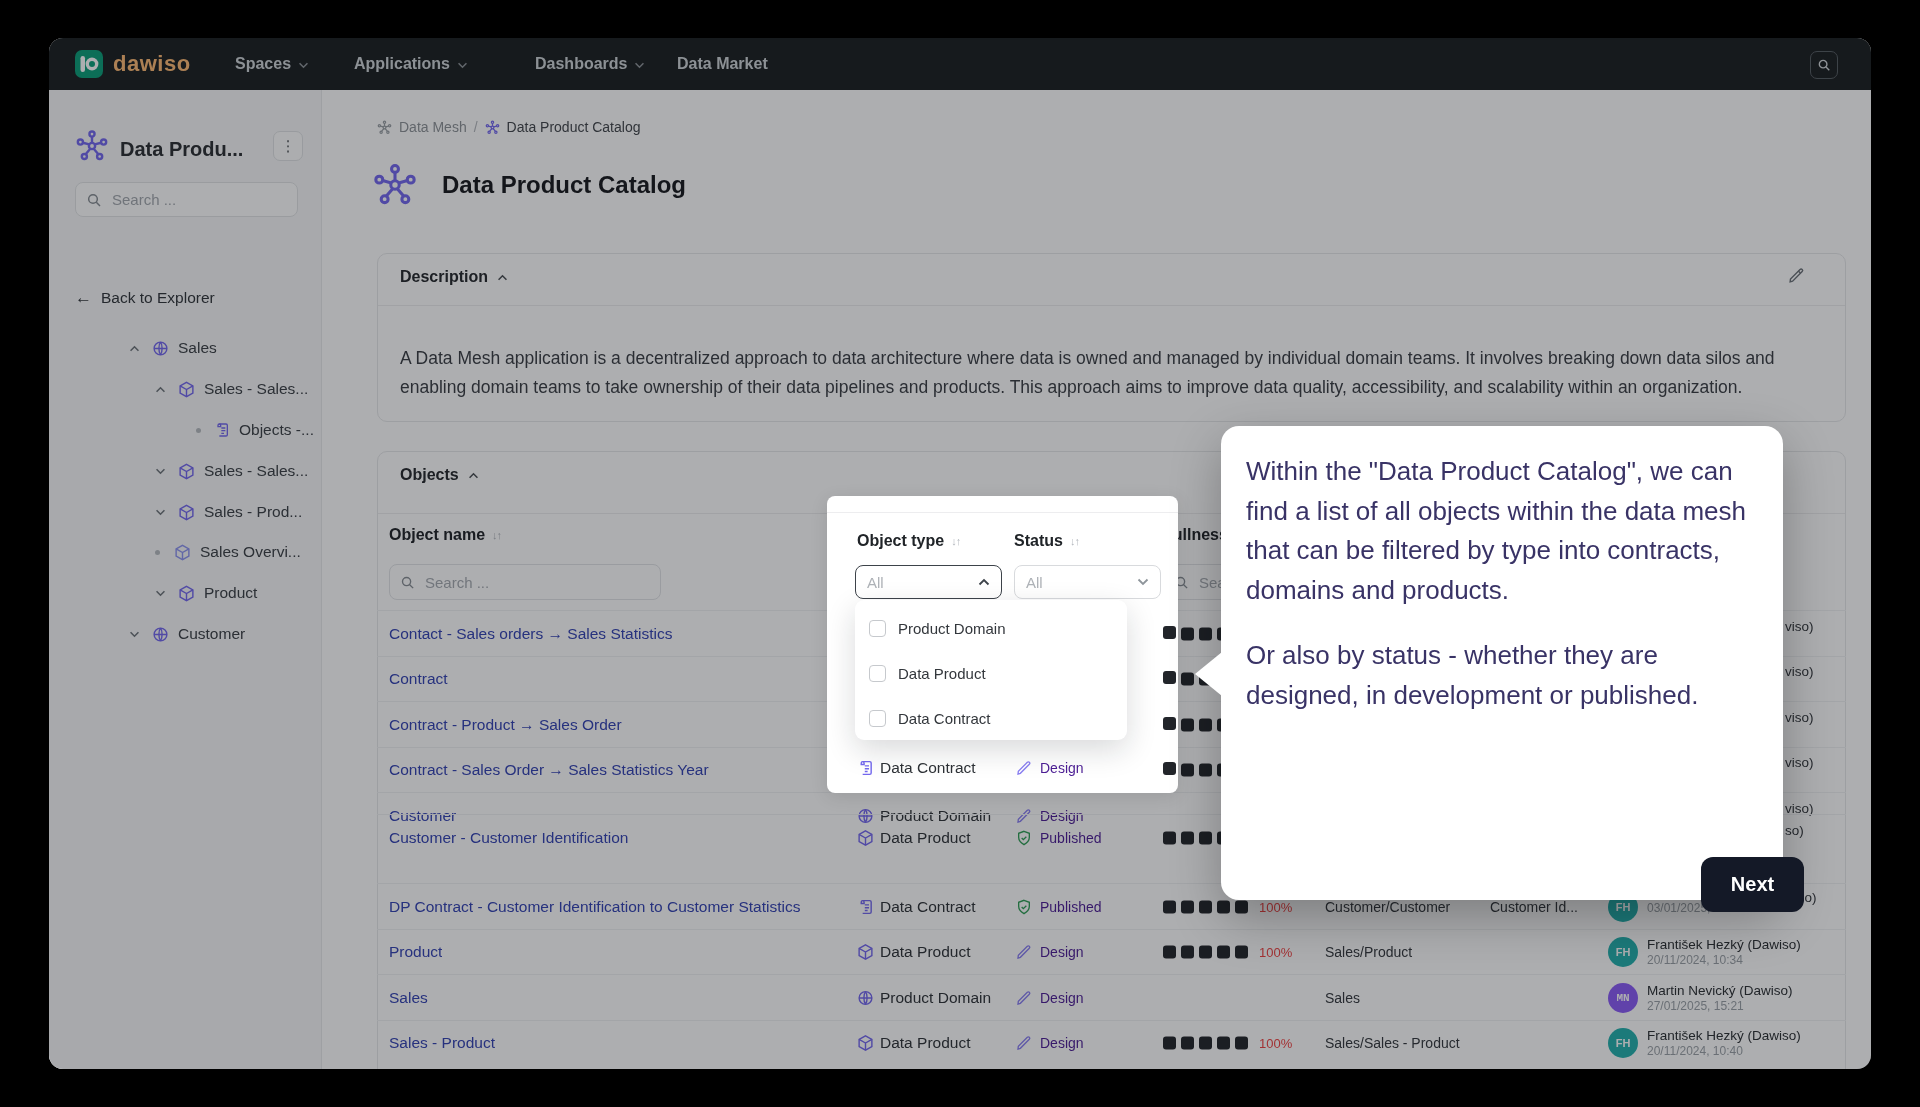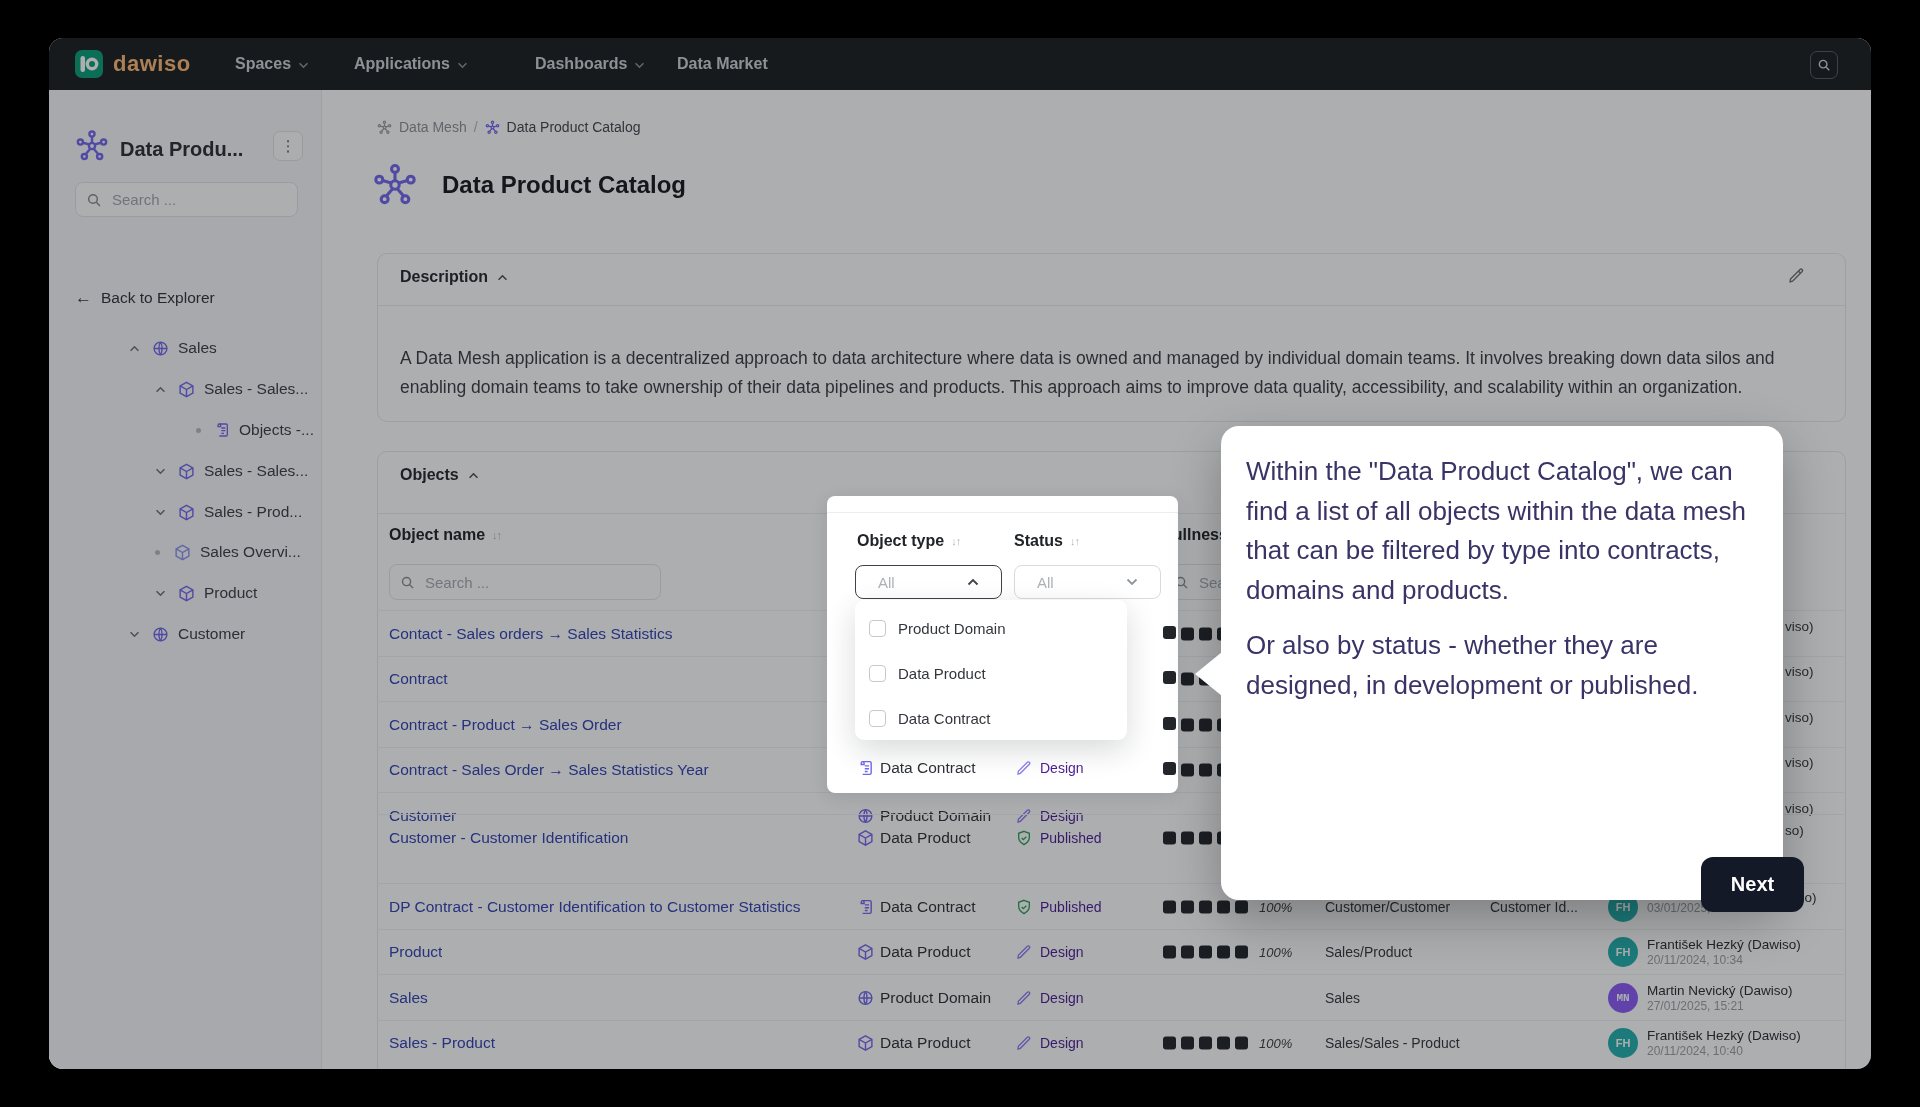--- a/index.html
+++ b/index.html
@@ -52,51 +52,51 @@
   .finput input{border:0;outline:0;background:transparent;font-size:15px;width:100%;color:#3c4045;}
   .finput input::placeholder{color:#a6abb1;}
   .trow{position:absolute;left:328px;width:1469px;height:46px;border-top:1px solid #f0f1f3;}
   .cell{position:absolute;top:50%;transform:translateY(-50%);white-space:nowrap;}
   .oname{left:12px;font-size:15.5px;color:#3443b3;cursor:pointer;max-width:466px;overflow:hidden;}
   .tyico{left:480px;color:#7468ef;} .tylab{left:503px;font-size:15.5px;color:#2e3237;}
   .stico-d{left:639px;color:#8a7ff2;} .stico-p{left:639px;color:#2f9e55;}
   .stlab{left:663px;font-size:14px;color:#4c1d95;}
   .bar{left:786px;display:flex;gap:5px;}
   .bar i{width:13px;height:13px;border-radius:3px;background:#22252a;}
-  .pct{left:882px;font-size:13px;color:#404040;font-style:italic;}
+  .pct{left:882px;font-size:13px;color:#ef4444;}
   .dom{left:948px;font-size:14px;color:#34383d;}
   .obj2{left:1113px;font-size:14px;color:#34383d;}
   .av{left:1231px;width:30px;height:30px;border-radius:50%;color:#fff;font-size:11px;font-weight:700;display:flex;align-items:center;justify-content:center;}
   .av.teal{background:#23b1ae;} .av.orange{background:#8b5cf6;font-family:Liberation Mono, monospace;}
   .ucell{left:1270px;display:flex;flex-direction:column;gap:1px;}
   .uname{font-size:13.5px;color:#2b2f33;} .udate{font-size:12px;color:#9aa0a6;}
   .frag{left:1408px;top:calc(50% - 8px);font-size:13.5px;color:#33373c;}
   .frag7{top:calc(50% - 10px);}
   
   .dim{position:absolute;inset:0;background:rgba(15,18,23,.34);z-index:40;}
   #spot{position:absolute;left:778px;top:458px;width:351px;height:297px;background:#fff;border-radius:8px;z-index:50;overflow:hidden;box-shadow:0 4px 18px rgba(0,0,0,.10);}
   #spot .topline{position:absolute;left:0;right:0;top:16px;border-top:1px solid #ededef;}
   .sp-colhead{position:absolute;top:36px;display:flex;align-items:center;gap:7px;font-size:16px;font-weight:700;color:#202428;}
-  .sel{position:absolute;top:69px;width:147px;height:34px;border-radius:8px;background:#fff;display:flex;align-items:center;justify-content:space-between;padding:0 22px;cursor:pointer;}
+  .sel{position:absolute;top:69px;width:147px;height:34px;border-radius:8px;background:#fff;display:flex;align-items:center;justify-content:space-between;padding:0 11px;cursor:pointer;}
   .sel .val{font-size:15px;color:#aeb2b7;}
   .sel1{left:28px;border:1.5px solid #3d434a;} .sel1 .chev{color:#3d434a;}
   .sel2{left:187px;border:1px solid #d8dadd;} .sel2 .chev{color:#8e959b;}
   .sp-sq{position:absolute;left:336px;display:flex;gap:4px;}
   .sp-sq i{width:13px;height:13px;border-radius:3px;background:#22252a;}
   .sp-row4{position:absolute;top:258px;left:0;right:0;height:28px;}
   .sp-row4 .tyico{left:30px;} .sp-row4 .tylab{left:53px;}
   .sp-row4 .stico-d{left:189px;} .sp-row4 .stlab{left:213px;}
   #ddpanel{position:absolute;left:28px;top:104px;width:272px;height:140px;background:#fff;border-radius:9px;box-shadow:0 10px 30px rgba(20,24,32,.16);}
   .ddopt{position:absolute;left:0;width:100%;height:40px;display:flex;align-items:center;gap:12px;padding-left:14px;cursor:pointer;}
   .ddopt .cb{width:17px;height:17px;border:1.5px solid #c6c9cd;border-radius:4px;background:#fff;}
   .ddopt .dlab{font-size:15px;color:#33373c;}
   #tour{position:absolute;left:1172px;top:388px;width:562px;height:474px;background:#fff;border-radius:18px;z-index:60;box-shadow:0 18px 50px rgba(0,0,0,.28);padding:26px 24px 0 25px;}
   #tour .ptr{position:absolute;left:-26px;top:226px;width:0;height:0;border-top:22px solid transparent;border-bottom:22px solid transparent;border-right:27px solid #fff;}
   #tour p{margin:0;font-size:26px;line-height:39.5px;color:#393366;width:520px;}
-  #tour p+p{margin-top:16px;}
+  #tour p+p{margin-top:26px;}
   .next-btn{position:absolute;left:480px;top:431px;width:103px;height:55px;background:#141927;color:#fff;font-size:20px;font-weight:700;border:0;border-radius:12px;cursor:pointer;}
 </style>
 </head>
 <body>
 
 <div id="app">
 <div id="window">
 
   <header id="nav">
     <div class="logo">

